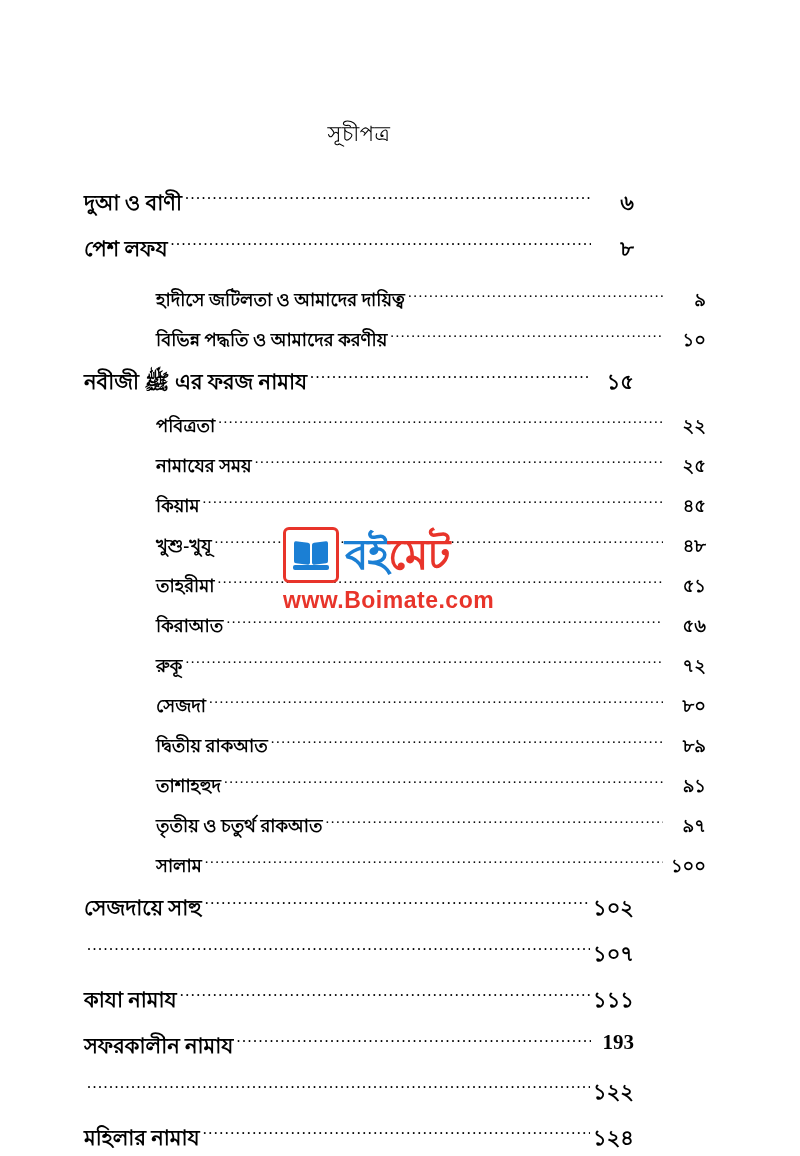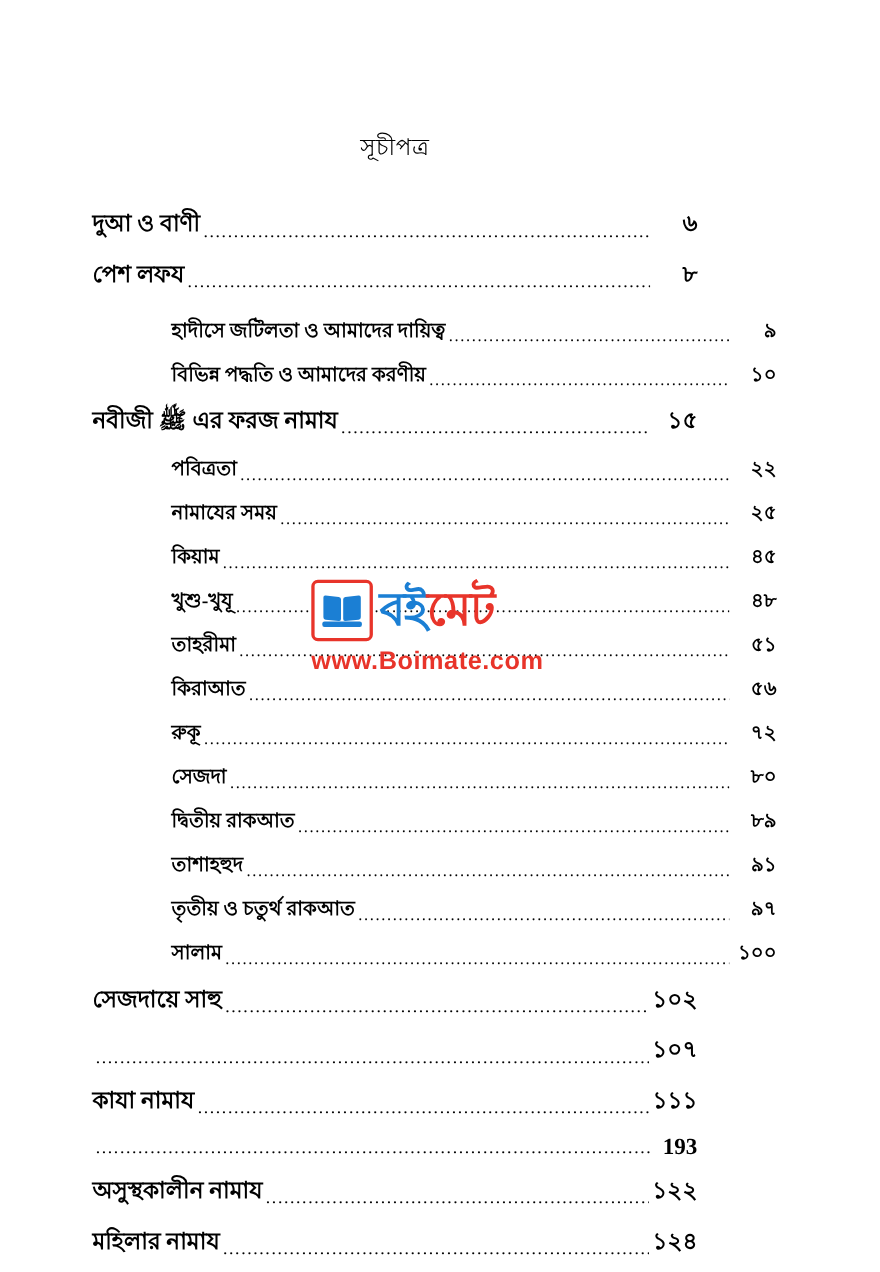--- a/index.html
+++ b/index.html
@@ -32,21 +32,21 @@
     letter-spacing: 0.5px;
     font-weight: 400;
   }
 
   .toc-list {
     display: block;
   }
 
   .toc-row {
     display: flex;
-    align-items: flex-end;
+    align-items: flex-start;
     width: 100%;
     margin-bottom: 5px;
   }
 
   .toc-label {
     white-space: nowrap;
     flex: 0 0 auto;
   }
 
   .toc-dots {
@@ -298,26 +298,26 @@
       <span class="toc-page">১০৭</span>
     </div>
 
     <div class="toc-row lvl1">
       <span class="toc-label">কাযা নামায</span>
       <span class="toc-dots">........................................................................................................................</span>
       <span class="toc-page">১১১</span>
     </div>
 
     <div class="toc-row lvl1">
+      <span class="toc-label">সফরকালীন নামায</span>
       <span class="toc-dots">........................................................................................................................</span>
       <span class="toc-page">193</span>
     </div>
 
     <div class="toc-row lvl1">
-      <span class="toc-label">অসুস্থকালীন নামায</span>
       <span class="toc-dots">........................................................................................................................</span>
       <span class="toc-page">১২২</span>
     </div>
 
     <div class="toc-row lvl1">
       <span class="toc-label">মহিলার নামায</span>
       <span class="toc-dots">........................................................................................................................</span>
       <span class="toc-page">১২৪</span>
     </div>
 

